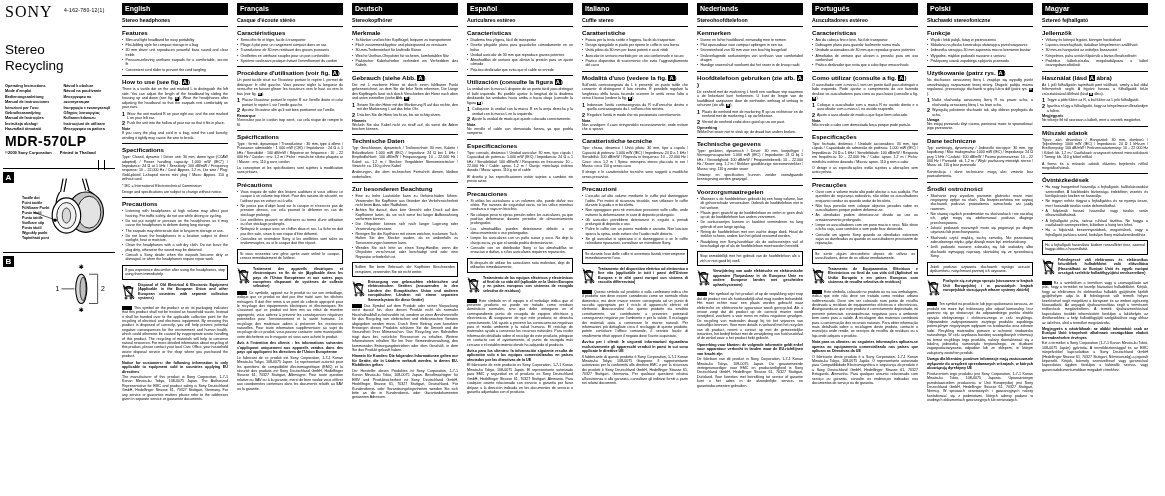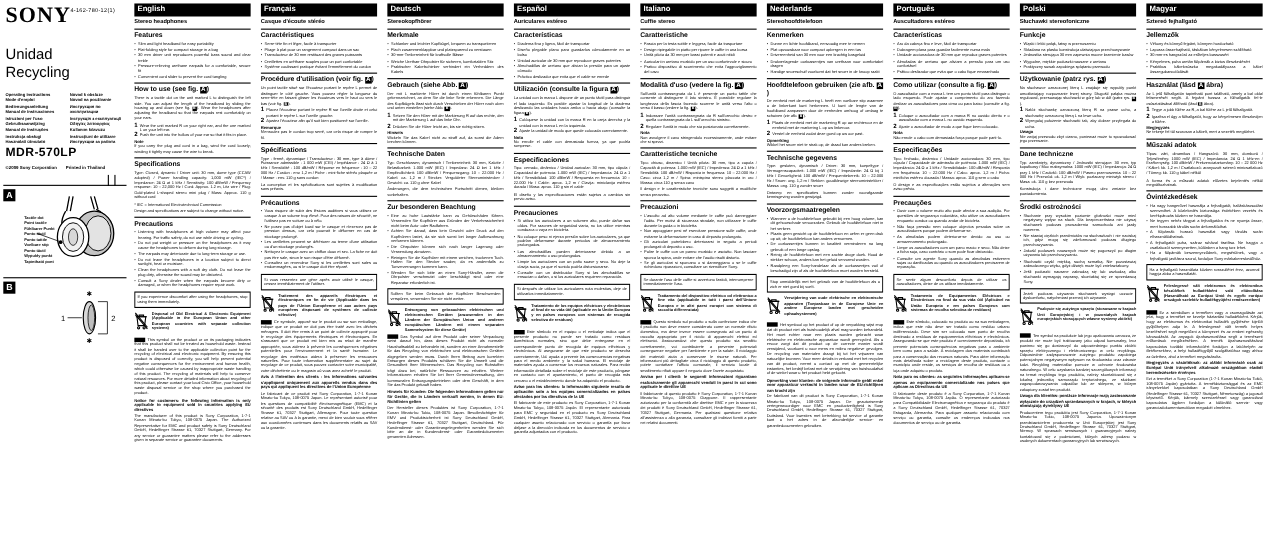--- a/index.html
+++ b/index.html
@@ -1,26 +1,26 @@
 <!DOCTYPE html>
 <html><head>
 <meta charset="utf-8">
 <style>
   html,body{margin:0;padding:0;background:#fff;}
   .page{position:relative;width:1165px;height:496px;background:#ffffff;overflow:hidden;
         font-family:"Liberation Sans",sans-serif;color:#000;}
   
   .left{position:absolute;left:0;top:0;width:118px;height:496px;}
   .logo{position:absolute;left:5px;top:3px;font-family:"Liberation Serif",serif;
-        font-weight:bold;font-size:20px;letter-spacing:1px;}
+        font-weight:normal;font-size:16px;letter-spacing:1px;}
   .partno{position:absolute;left:64px;top:7px;font-size:5px;letter-spacing:.3px;}
   .ptitle{position:absolute;left:5px;top:42px;font-size:13.5px;line-height:16px;font-weight:400;}
   .doclists{position:absolute;left:5px;top:84px;width:110px;display:flex;gap:7px;}
   .doclists .dcol{width:52px;font-size:3.8px;line-height:5.4px;font-weight:bold;}
-  .model{position:absolute;left:5px;top:133px;font-size:11px;font-weight:600;letter-spacing:.4px;}
+  .model{position:absolute;left:5px;top:133px;font-size:14px;font-weight:600;letter-spacing:.4px;}
   .copy{position:absolute;left:5px;top:150px;width:110px;display:flex;gap:8px;
         font-size:4px;font-weight:bold;}
   .regmarks{position:absolute;left:98px;top:156px;width:12px;height:10px;}
   .regmarks i{display:inline-block;width:1px;height:10px;background:#000;margin-right:5px;}
   .lrule{position:absolute;left:3px;width:112px;border-top:1px solid #000;}
   .r1{top:168px;} .r2{top:252px;}
   .figlabel{position:absolute;left:3px;width:11px;height:11px;background:#000;color:#fff;
             font-weight:bold;font-size:8px;text-align:center;line-height:11px;}
   .fa{top:172px;} .fb{top:256px;}
   .figA{position:absolute;left:32px;top:178px;}
@@ -57,21 +57,21 @@
           font-size:.92em;padding:0 1px;line-height:1.1;}
 </style>
 </head>
 <body>
 
 <div class="page">
   <aside class="left">
     <div class="logo">SONY</div>
     <div class="partno">4-162-780-12(1)</div>
     <div class="ptitle">
-      <div>Unidad</div>
+      <div>Stereo</div>
       <div>Recycling</div>
     </div>
     <div class="doclists">
       <div class="dcol" id="dcolL">
           <div>Operating Instructions</div>
           <div>Mode d'emploi</div>
           <div>Bedienungsanleitung</div>
           <div>Manual de instrucciones</div>
           <div>Istruzioni per l'uso</div>
           <div>Gebruiksaanwijzing</div>

